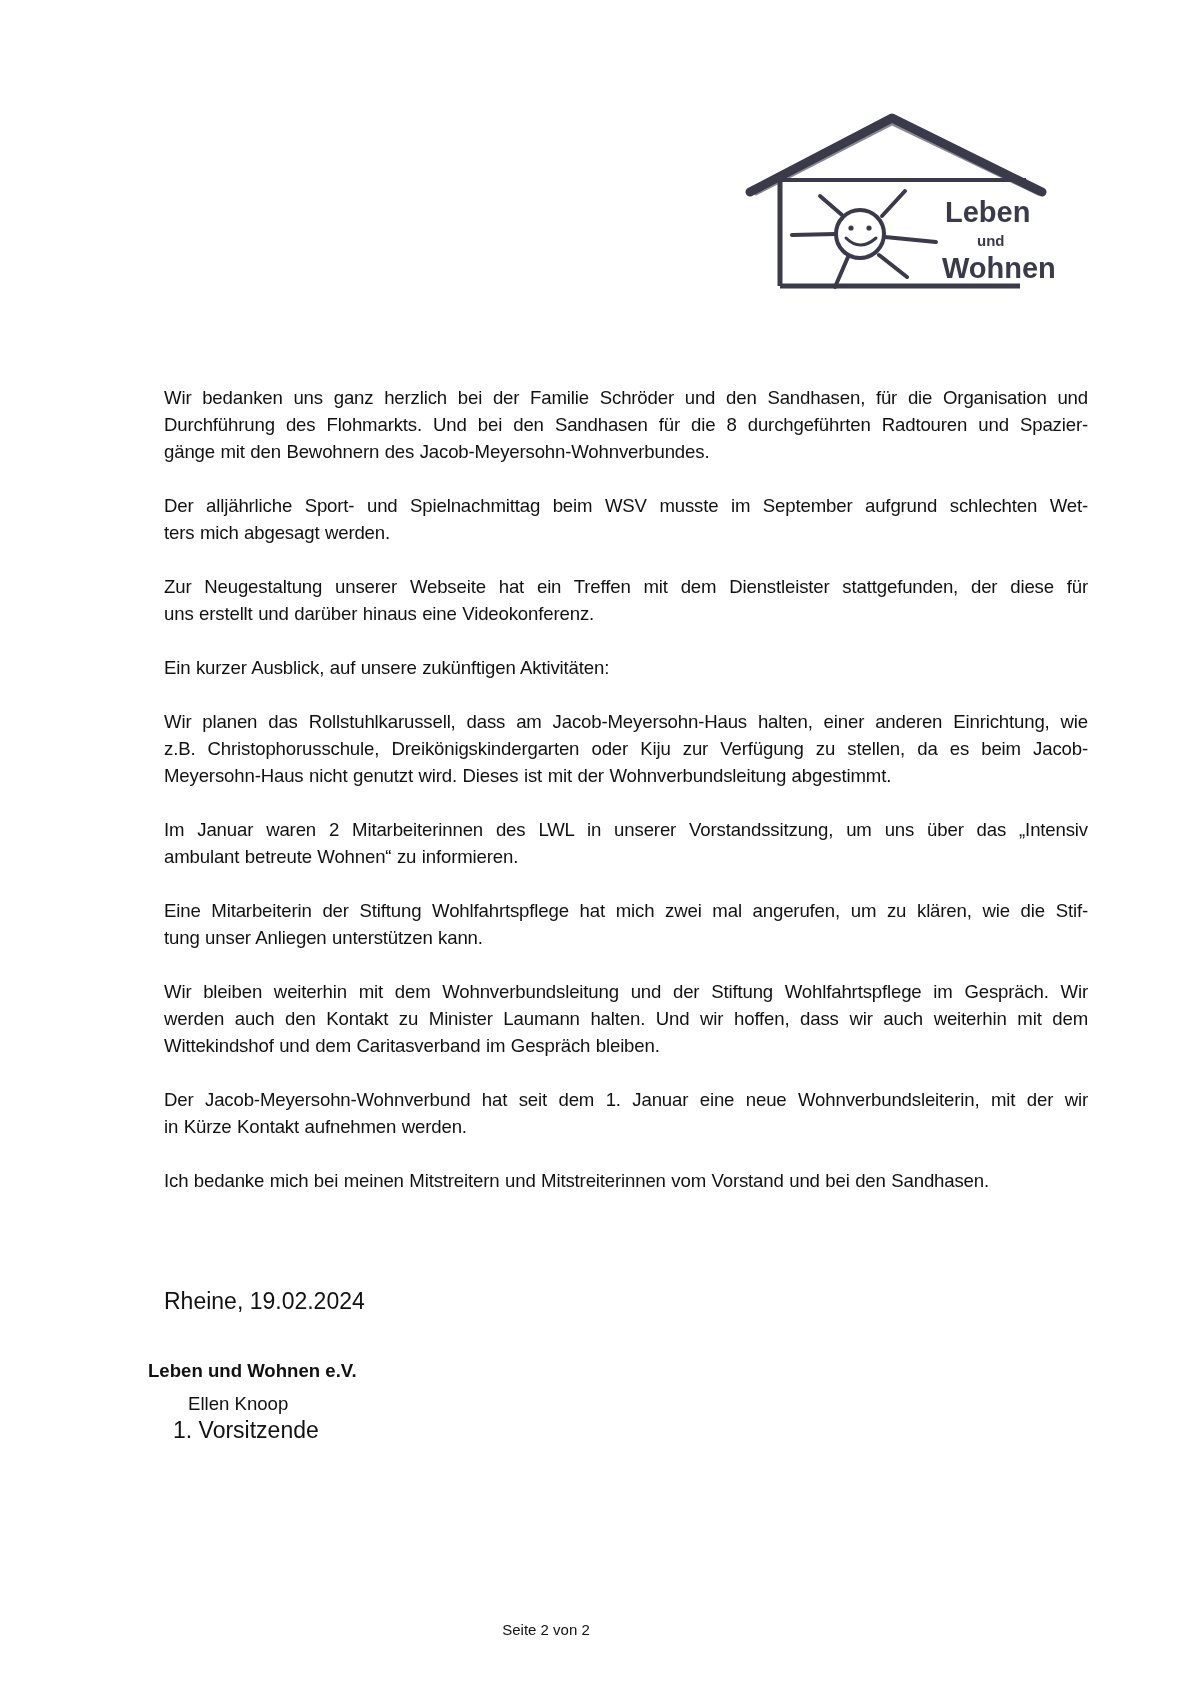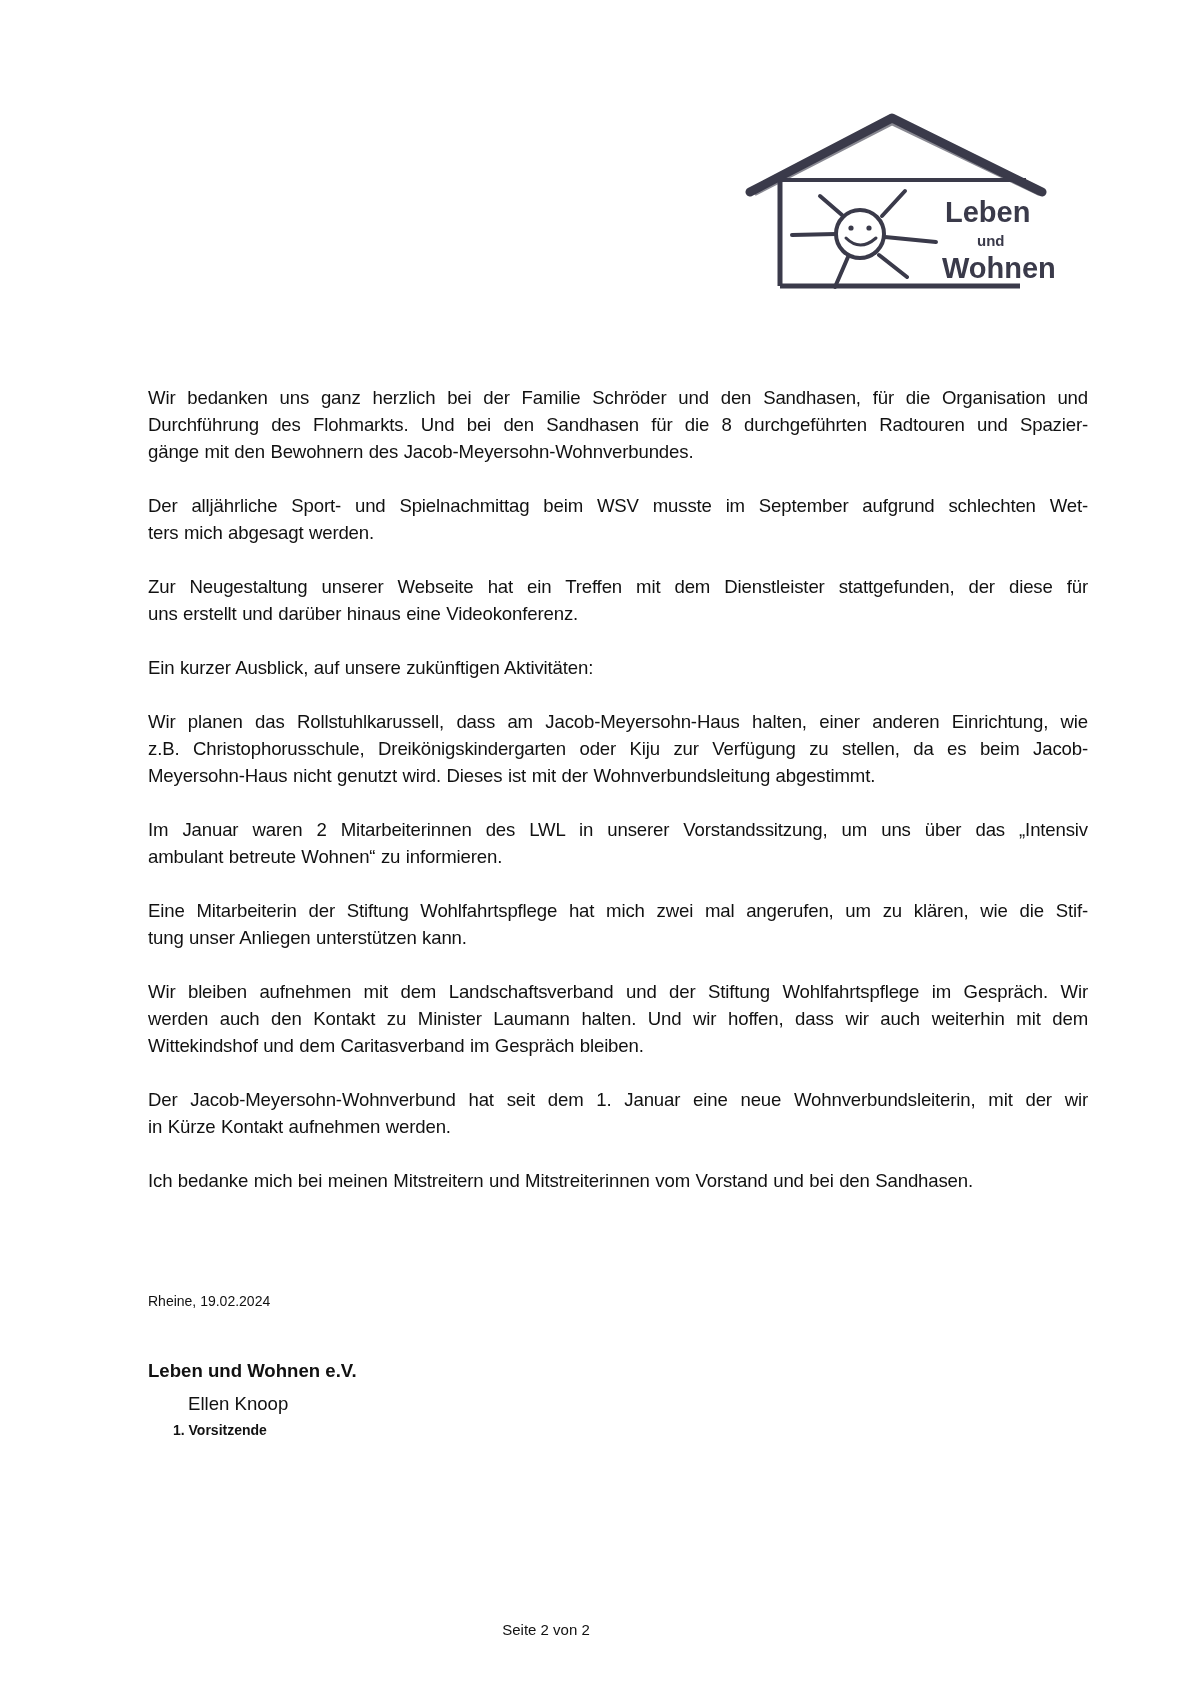--- a/index.html
+++ b/index.html
@@ -35,29 +35,30 @@
       word-spacing: 0.5px;
     }
     .para {
       margin: 0 0 27px 0;
       text-align: justify;
     }
     .line {
       display: block;
       text-align: justify;
       text-align-last: justify;
+      margin-left: 16px;
     }
     .line.last {
       text-align-last: left;
     }
     .closing-place {
       position: absolute;
-      left: 148px;
+      left: 164px;
       top: 1288px;
-      font-size: 14px;
+      font-size: 23px;
       line-height: 27px;
     }
     .org-name {
       position: absolute;
       left: 148px;
       top: 1357px;
       font-size: 18.6px;
       line-height: 27px;
       font-weight: bold;
     }
@@ -65,23 +66,22 @@
       position: absolute;
       left: 188px;
       top: 1390px;
       font-size: 18.6px;
       line-height: 27px;
     }
     .signer-role {
       position: absolute;
       left: 173px;
       top: 1417px;
-      font-size: 14px;
+      font-size: 23px;
       line-height: 27px;
-      font-weight: bold;
     }
     .footer {
       position: absolute;
       left: 0;
       width: 1092px;
       top: 1620px;
       text-align: center;
       font-size: 15px;
       line-height: 20px;
     }
@@ -143,21 +143,21 @@
   </p>
   <p class="para">
     <span class="line">Im Januar waren 2 Mitarbeiterinnen des LWL in unserer Vorstandssitzung, um uns über das „Intensiv</span>
     <span class="line last">ambulant betreute Wohnen“ zu informieren.</span>
   </p>
   <p class="para">
     <span class="line">Eine Mitarbeiterin der Stiftung Wohlfahrtspflege hat mich zwei mal angerufen, um zu klären, wie die Stif-</span>
     <span class="line last">tung unser Anliegen unterstützen kann.</span>
   </p>
   <p class="para">
-    <span class="line">Wir bleiben aufnehmen mit dem Landschaftsverband und der Stiftung Wohlfahrtspflege im Gespräch. Wir</span>
+    <span class="line">Wir bleiben weiterhin mit dem Wohnverbundsleitung und der Stiftung Wohlfahrtspflege im Gespräch. Wir</span>
     <span class="line">werden auch den Kontakt zu Minister Laumann halten. Und wir hoffen, dass wir auch weiterhin mit dem</span>
     <span class="line last">Wittekindshof und dem Caritasverband im Gespräch bleiben.</span>
   </p>
   <p class="para">
     <span class="line">Der Jacob-Meyersohn-Wohnverbund hat seit dem 1. Januar eine neue Wohnverbundsleiterin, mit der wir</span>
     <span class="line last">in Kürze Kontakt aufnehmen werden.</span>
   </p>
   <p class="para">
     <span class="line last">Ich bedanke mich bei meinen Mitstreitern und Mitstreiterinnen vom Vorstand und bei den Sandhasen.</span>
   </p>

